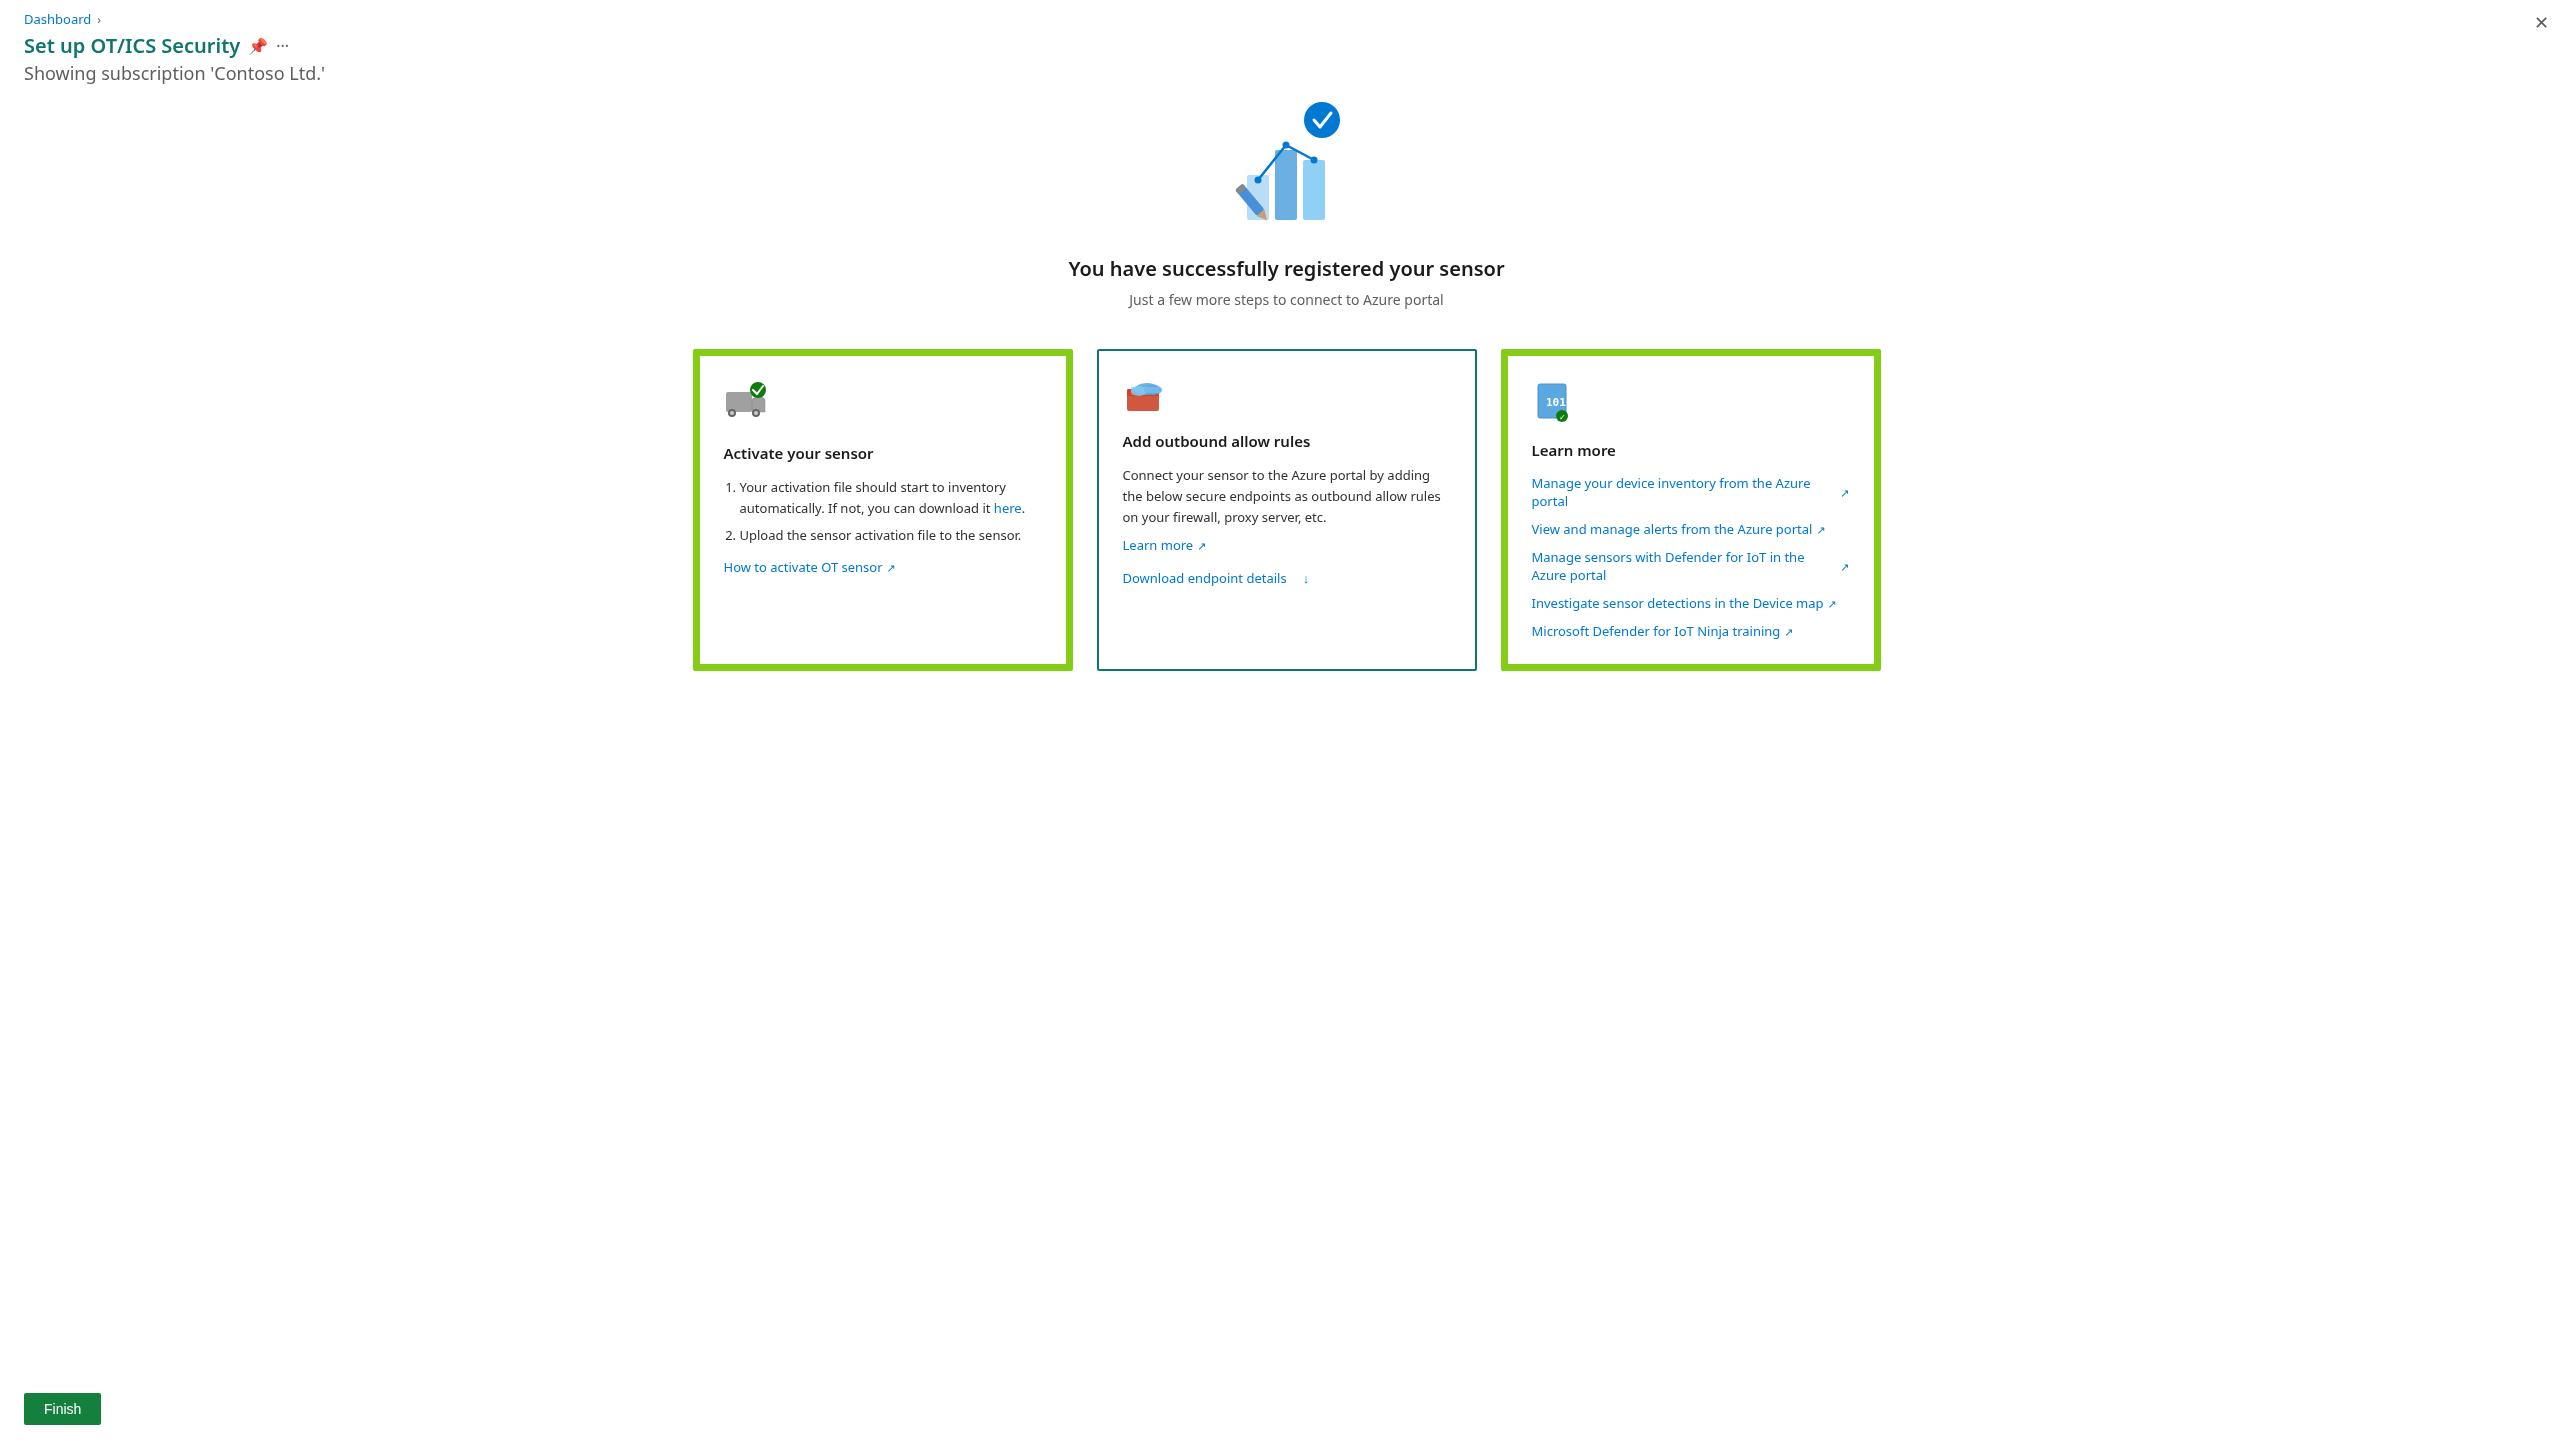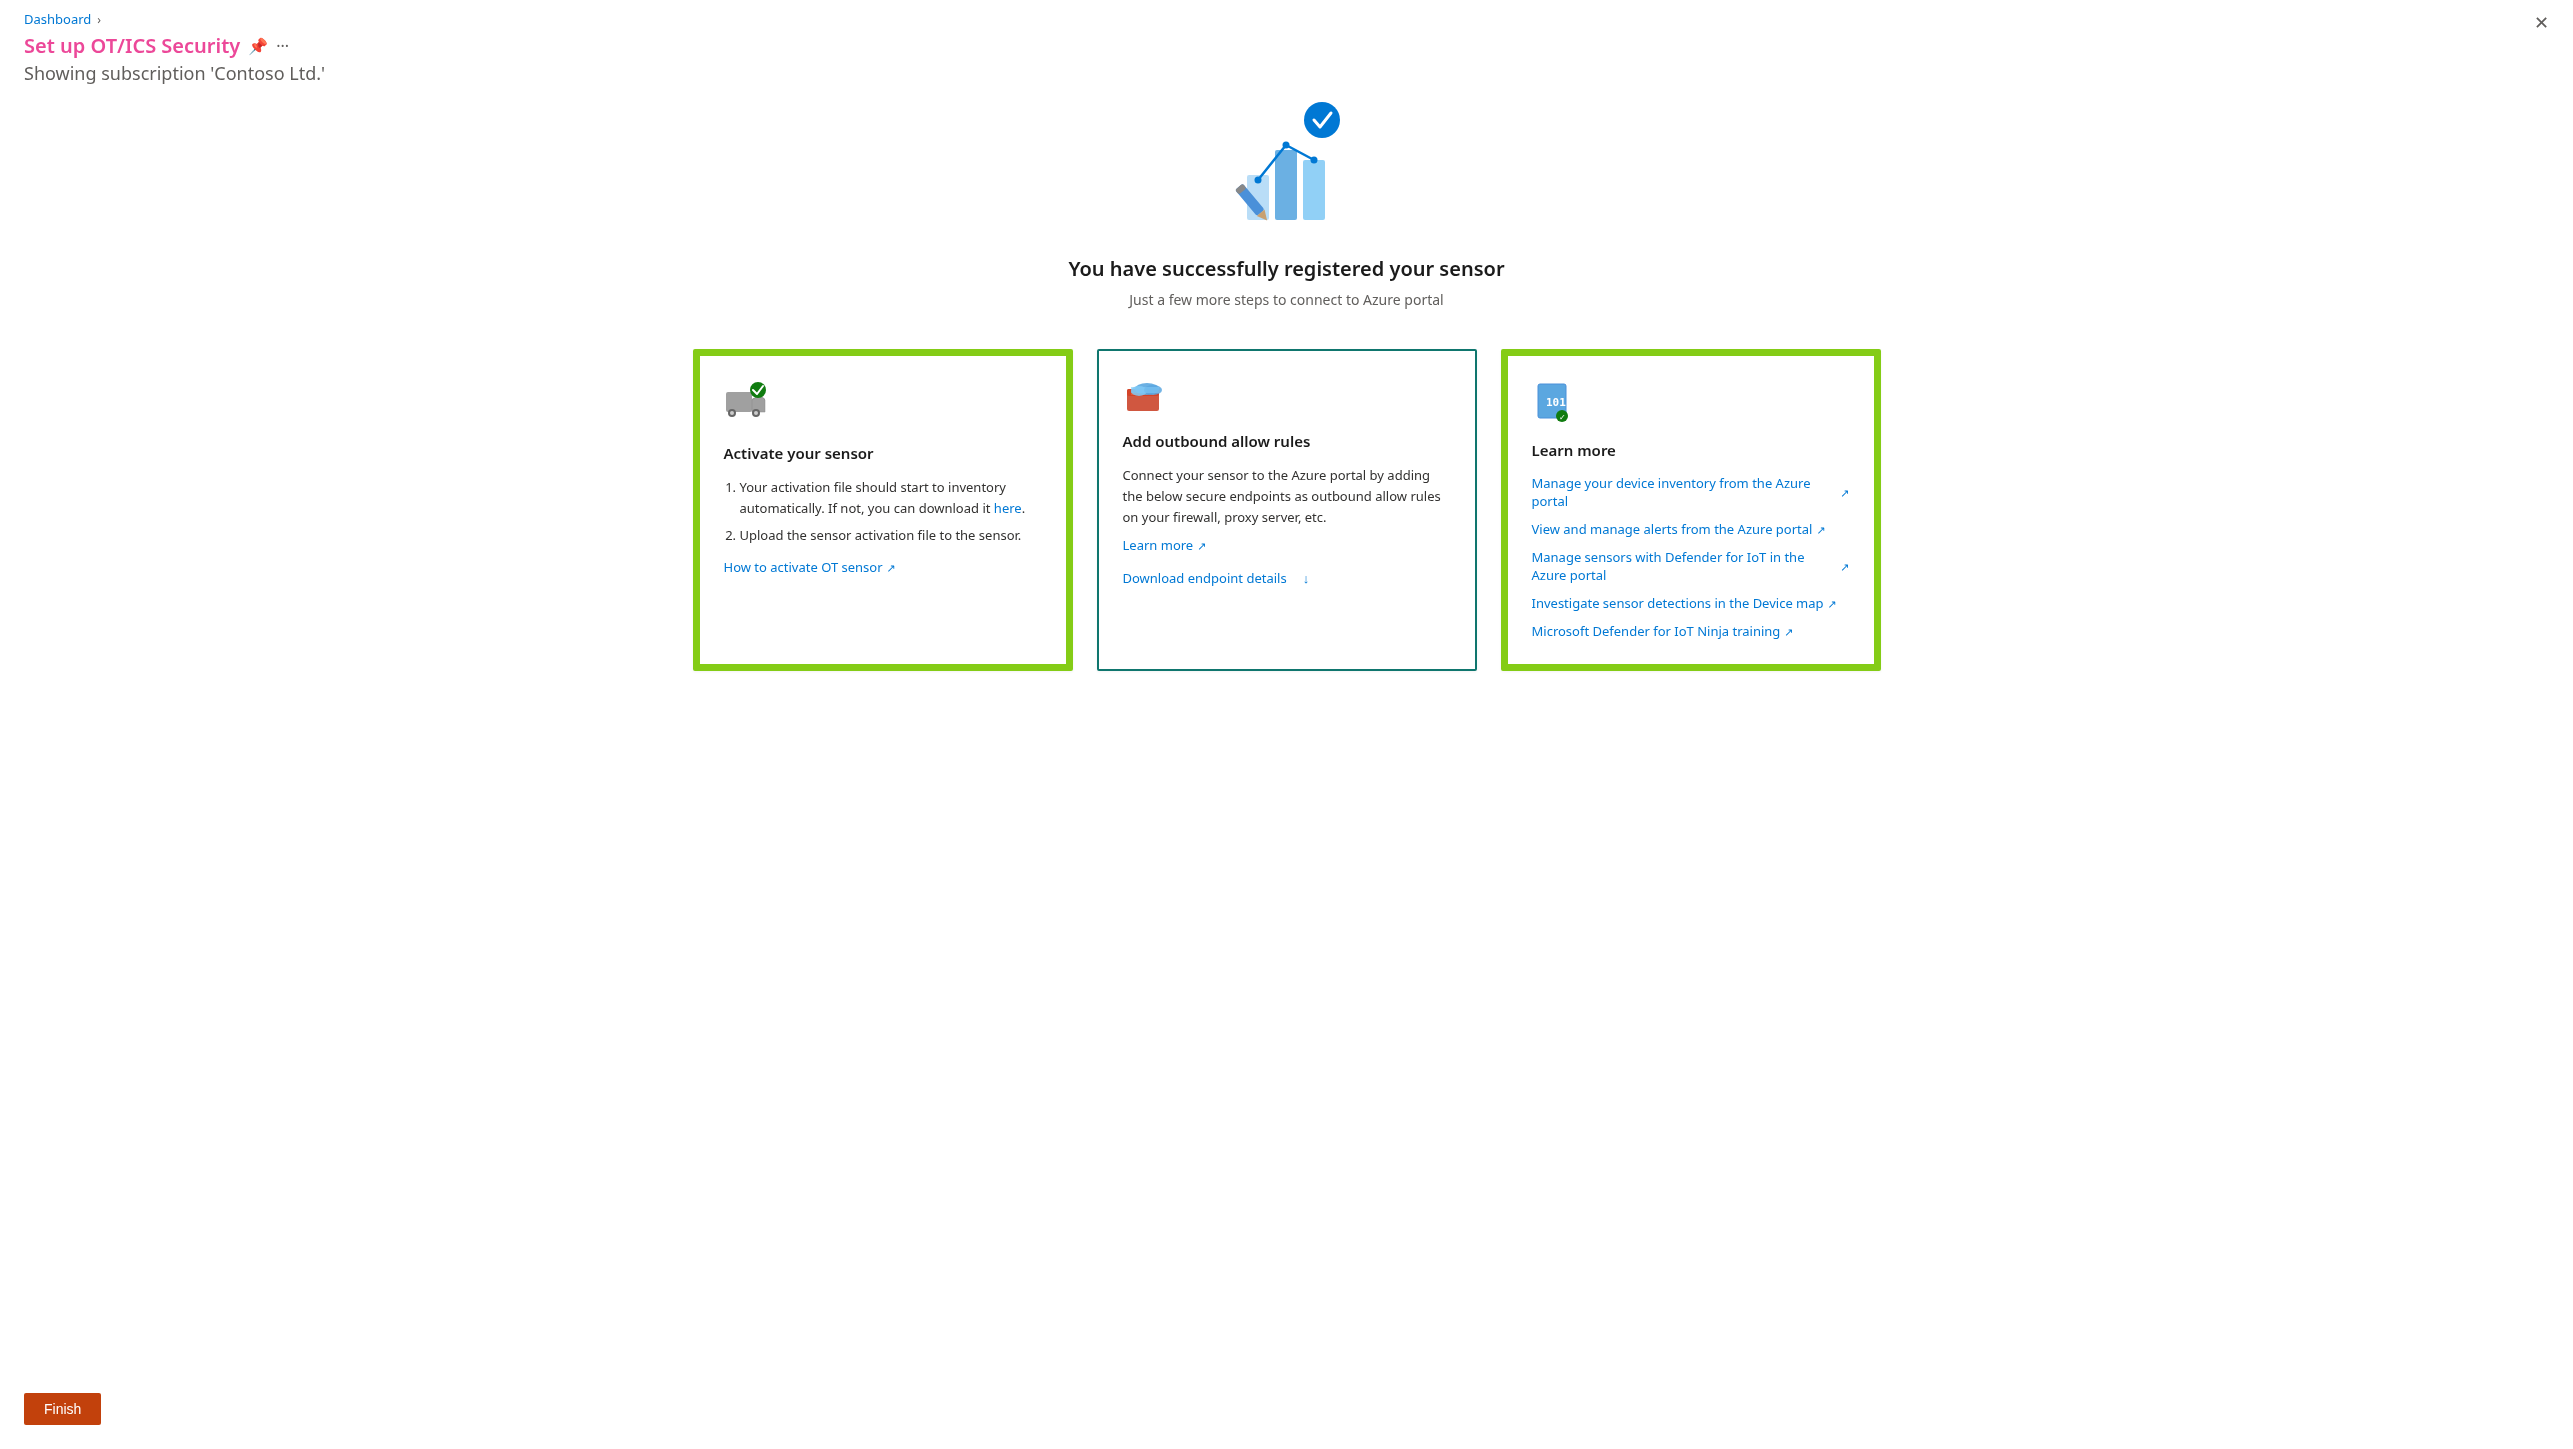--- a/index.html
+++ b/index.html
@@ -29,21 +29,21 @@
     
     .page-title-row {
       padding: 4px 24px 0 24px;
       display: flex;
       align-items: center;
       gap: 8px;
     }
     .page-title {
       font-size: 20px;
       font-weight: 600;
-      color: #ec4899;
+      color: #0f766e;
     }
     .title-icon-pin, .title-icon-more {
       color: #605e5c;
       font-size: 16px;
       cursor: pointer;
     }
     .subtitle {
       padding: 2px 24px 0 24px;
       font-size: 18px;
       color: #605e5c;
@@ -158,21 +158,21 @@
       gap: 4px;
     }
 
     
     .footer {
       position: fixed;
       bottom: 24px;
       left: 24px;
     }
     .finish-btn {
-      background: #c2410c;
+      background: #15803d;
       color: #fff;
       border: none;
       padding: 8px 20px;
       font-size: 14px;
       font-weight: 500;
       border-radius: 2px;
       cursor: pointer;
     }
 
     

